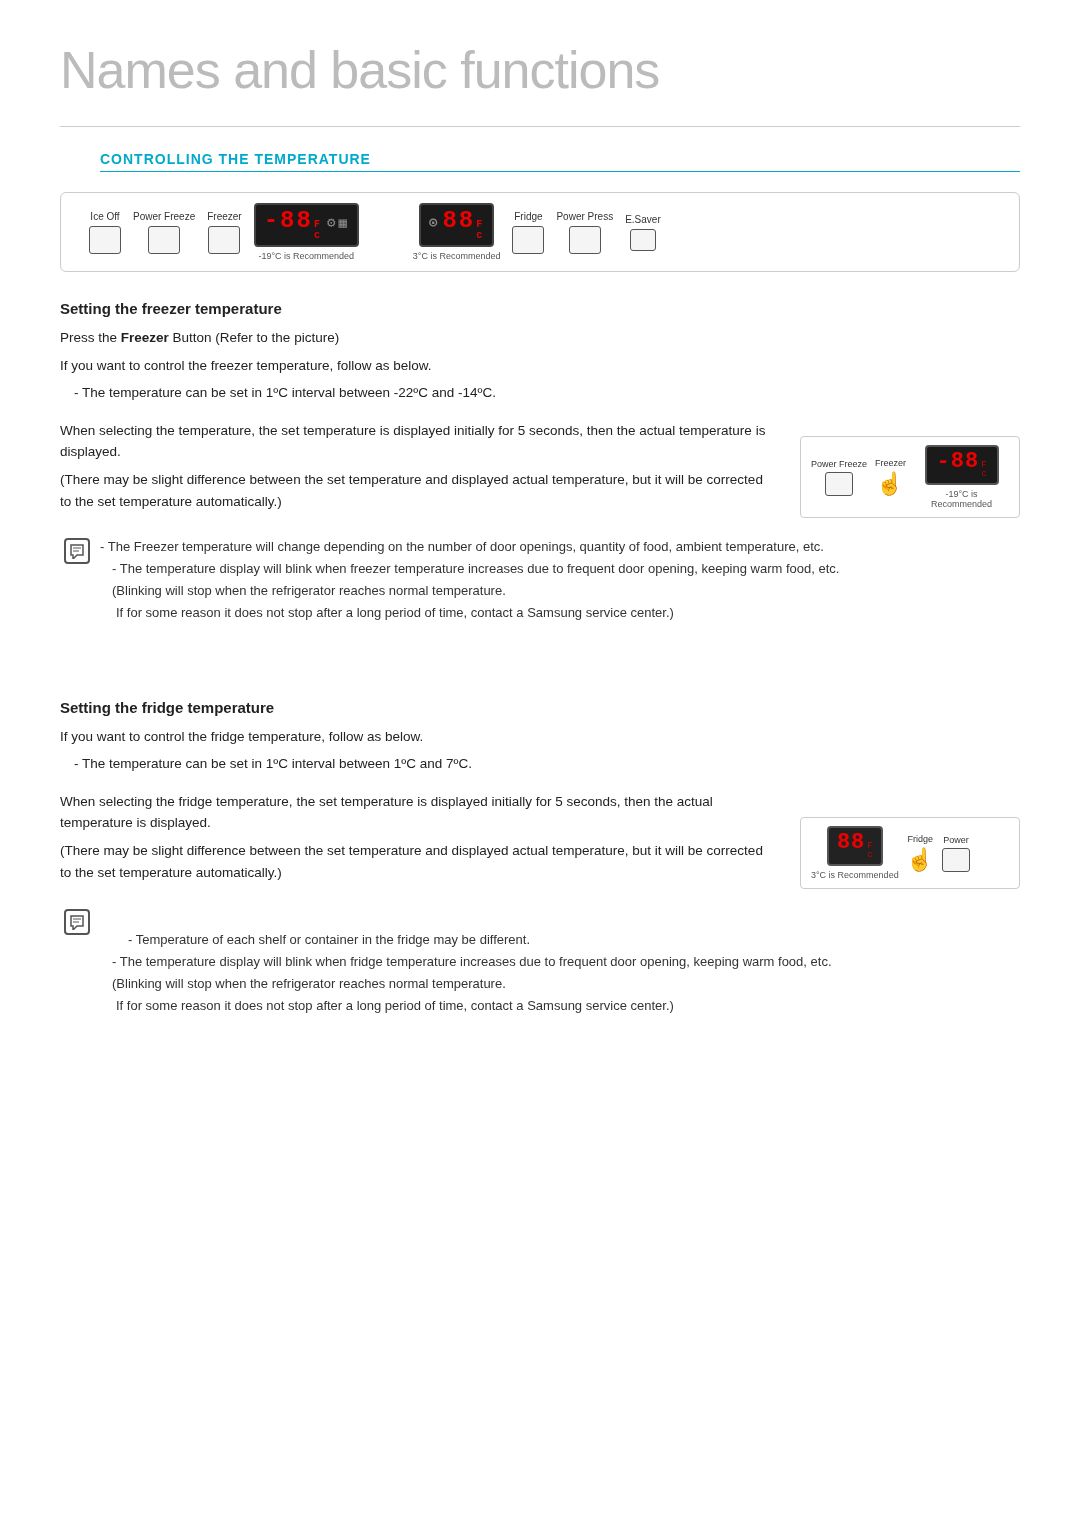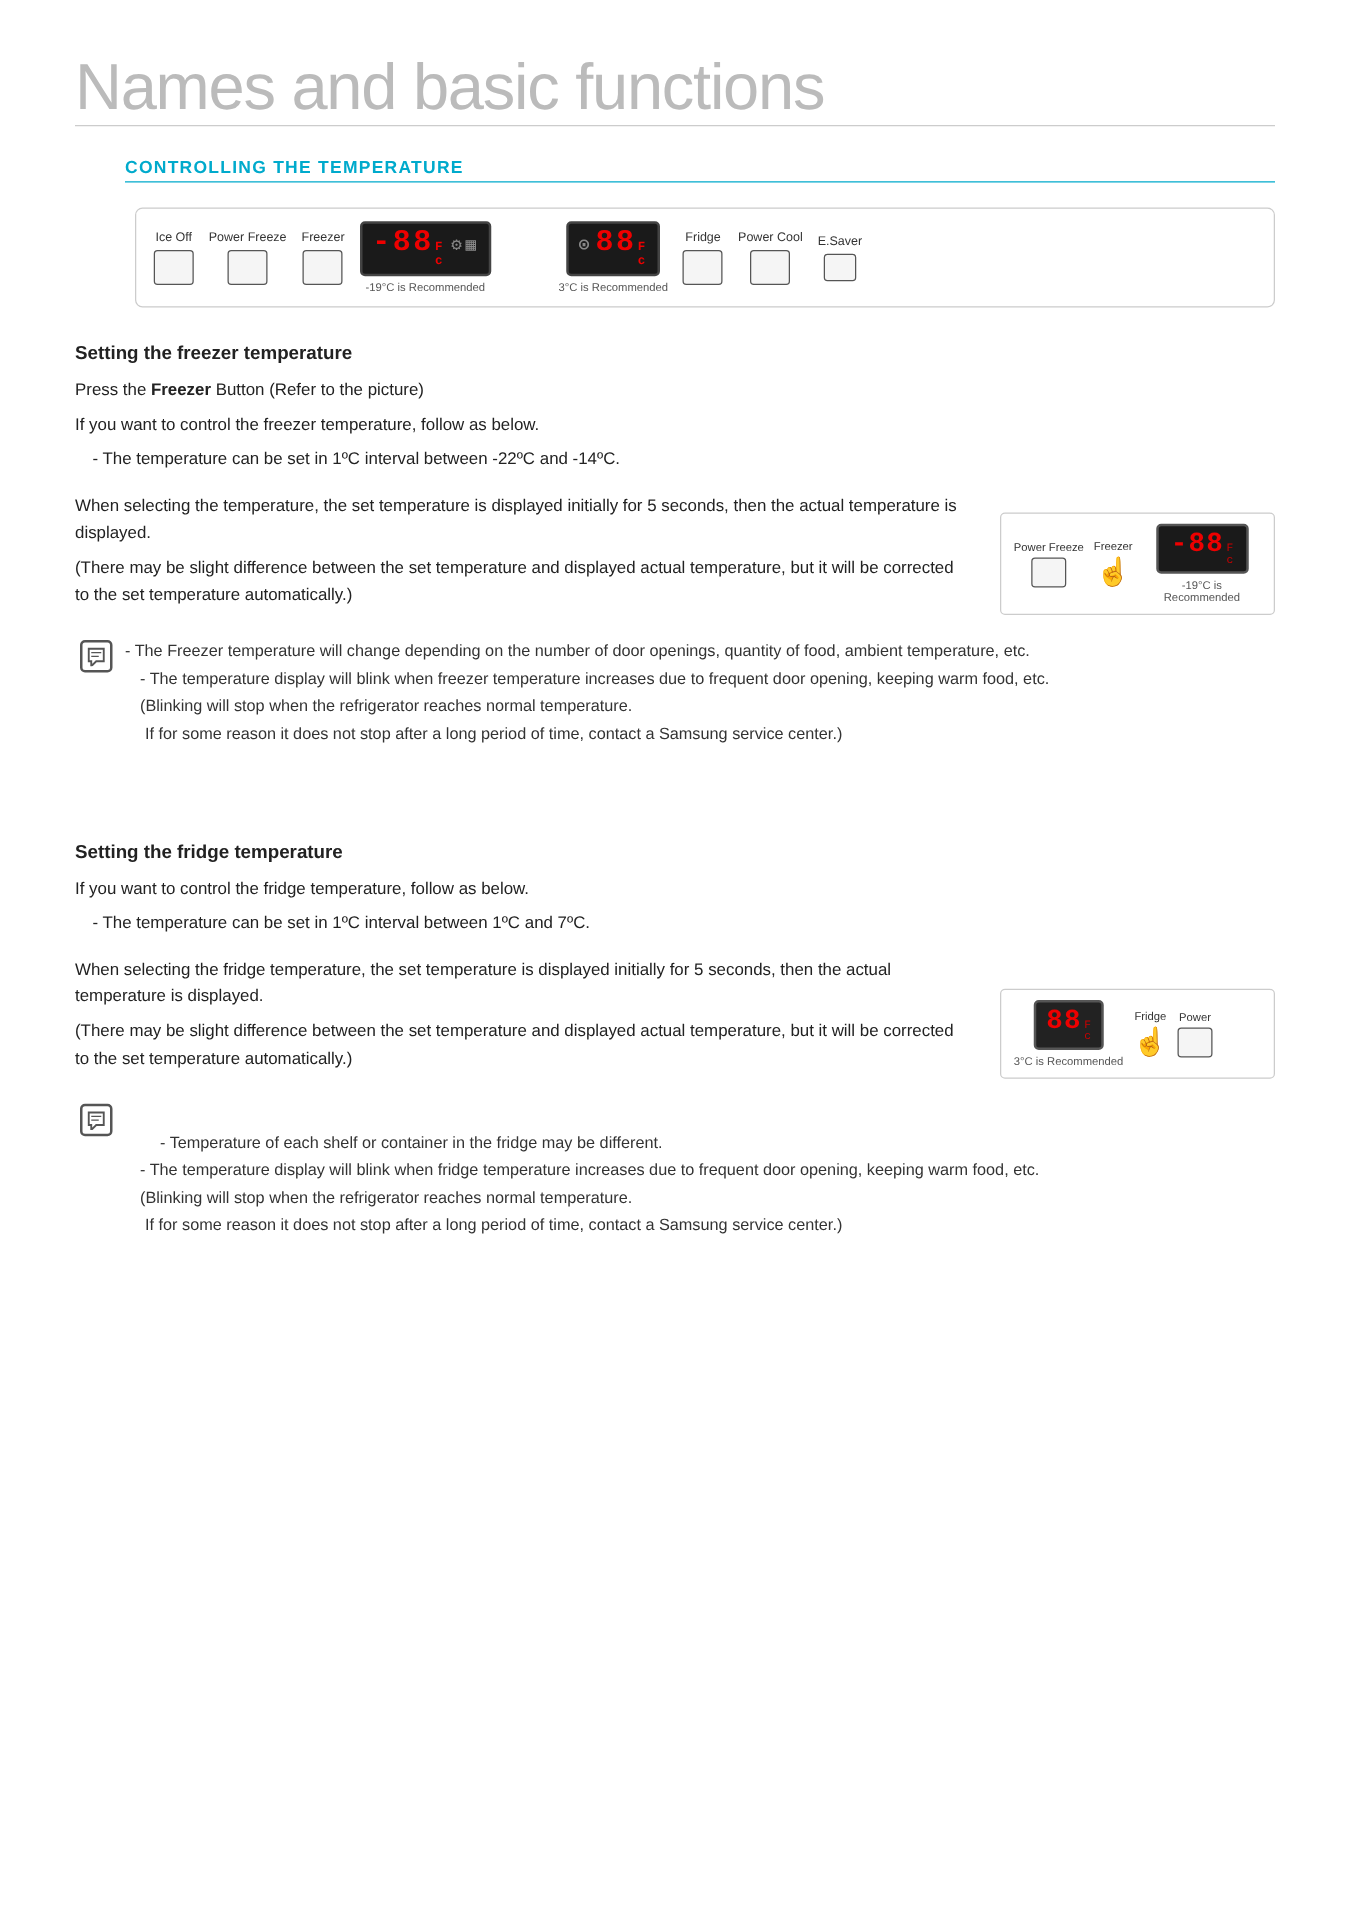--- a/index.html
+++ b/index.html
@@ -13,49 +13,48 @@
     }
 
     
     .page-title {
       font-size: 52px;
       font-weight: 300;
       color: #bbb;
       letter-spacing: -1px;
       margin-bottom: 12px;
       border-bottom: 1px solid #ccc;
-      padding-bottom: 0;
+      padding-bottom: 26px;
     }
 
     
     .section-header {
       color: #00aacc;
       font-size: 14px;
       font-weight: bold;
       letter-spacing: 1px;
       text-transform: uppercase;
       margin-top: 24px;
       margin-bottom: 20px;
       border-bottom: 1px solid #00aacc;
       padding-bottom: 4px;
       margin-left: 40px;
     }
 
     
     .control-panel {
       border: 1px solid #ccc;
       border-radius: 6px;
-      padding: 10px 14px;
+      padding: 10px 28px;
       display: flex;
       align-items: center;
       gap: 12px;
       margin-bottom: 28px;
       background: #fff;
       flex-wrap: nowrap;
-      margin-left: 48px;
     }
 
     .panel-group {
       display: flex;
       flex-direction: column;
       align-items: center;
       gap: 4px;
     }
 
     .panel-label {
@@ -295,21 +294,21 @@
     </div>
     <span class="recommend-text">3°C is Recommended</span>
   </div>
 
   <div class="panel-group">
     <span class="panel-label">Fridge</span>
     <div class="panel-button"></div>
   </div>
 
   <div class="panel-group">
-    <span class="panel-label">Power Cool</span>
+    <span class="panel-label">Power Press</span>
     <div class="panel-button"></div>
   </div>
 
   <div class="panel-group">
     <span class="panel-label">E.Saver</span>
     <div class="panel-button-small"></div>
   </div>
 
 </div>
 

